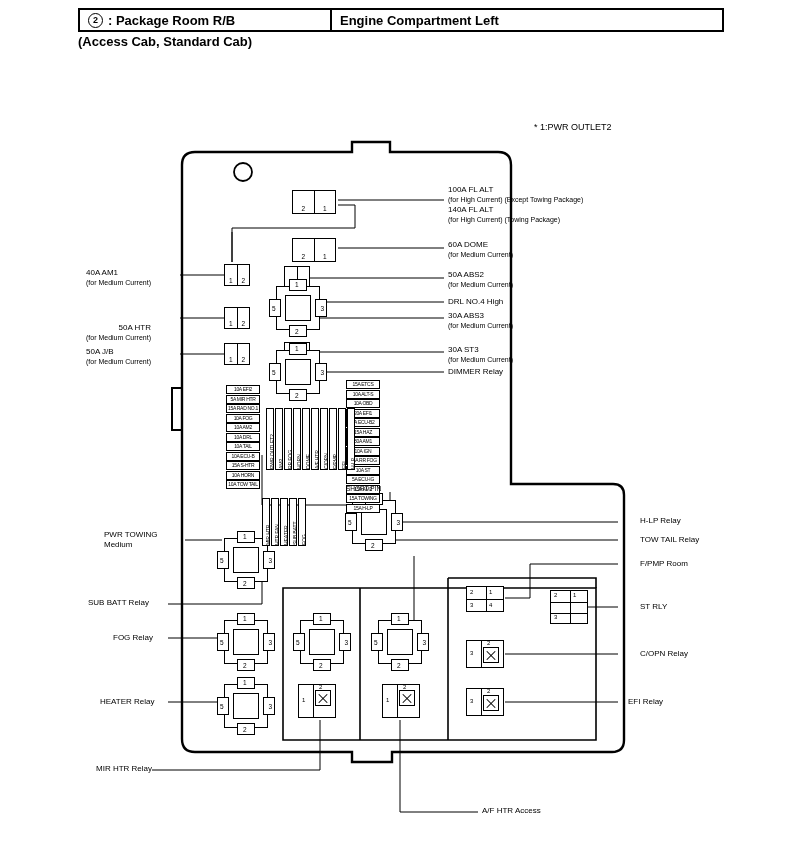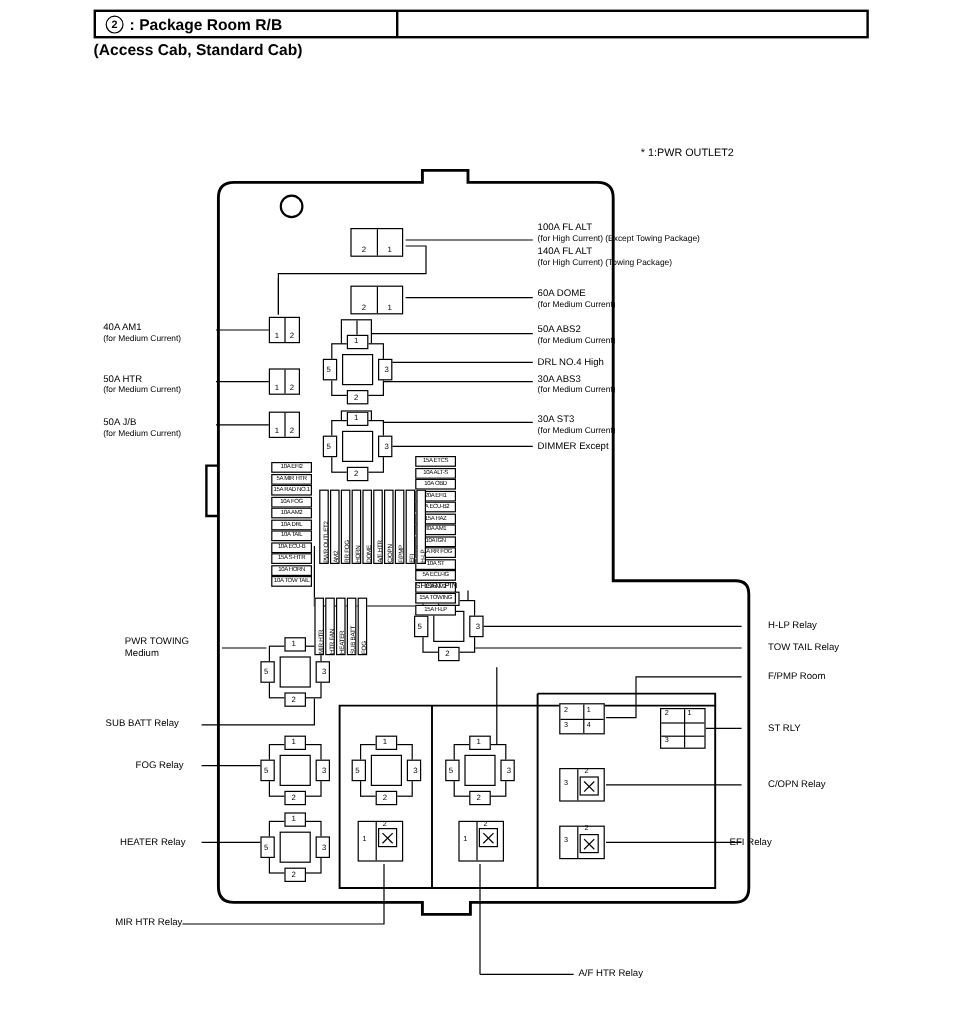--- a/index.html
+++ b/index.html
@@ -203,20 +203,21 @@
   }
 </style>
 </head>
 <body>
 
 <div class="header-table">
   <div class="header-cell-left">
     <span class="circ-num">2</span>
     <span>: Package Room R/B</span>
   </div>
+  <div class="header-cell-right">Engine Compartment Left</div>
 </div>
 <div class="subtitle">(Access Cab, Standard Cab)</div>
 <div class="note-top lbl" style="left:534px;top:122px;font-size:9px;">* 1:PWR OUTLET2</div>
 
 <svg class="overlay" viewBox="0 0 810 850">
 
   <path d="M182,180 L182,165 Q182,152 195,152 L352,152 L352,142 L390,142 L390,152 L498,152
            Q511,152 511,165 L511,484 L613,484 Q624,484 624,495 L624,740
            Q624,752 612,752 L392,752 L392,762 L352,762 L352,752 L195,752
            Q182,752 182,739 L182,180 Z" fill="none" stroke="#000" stroke-width="2.4"></path>
@@ -559,41 +560,41 @@
 </div>
 <div class="lbl" style="left:448px;top:297px;">DRL NO.4 High</div>
 <div class="lbl" style="left:448px;top:311px;">
   <div>30A ABS3</div>
   <div style="font-size:7px;">(for Medium Current)</div>
 </div>
 <div class="lbl" style="left:448px;top:345px;">
   <div>30A ST3</div>
   <div style="font-size:7px;">(for Medium Current)</div>
 </div>
-<div class="lbl" style="left:448px;top:367px;">DIMMER Except</div>
+<div class="lbl" style="left:448px;top:367px;">DIMMER Relay</div>
 <div class="lbl" style="left:640px;top:516px;">H-LP Relay</div>
 <div class="lbl" style="left:640px;top:535px;">TOW TAIL Relay</div>
 <div class="lbl" style="left:640px;top:559px;">F/PMP Room</div>
 <div class="lbl" style="left:640px;top:602px;">ST RLY</div>
 <div class="lbl" style="left:640px;top:649px;">C/OPN Relay</div>
-<div class="lbl" style="left:608px;top:697px;">EFI Relay</div>
+<div class="lbl" style="left:628px;top:697px;">EFI Relay</div>
 
 <div class="lbl" style="left:86px;top:268px;">
   <div>40A AM1</div>
   <div style="font-size:7px;">(for Medium Current)</div>
 </div>
-<div class="lbl" style="left:86px;top:311px;">
+<div class="lbl" style="left:86px;top:323px;text-align:right;">
   <div>50A HTR</div>
   <div style="font-size:7px;">(for Medium Current)</div>
 </div>
 <div class="lbl" style="left:86px;top:347px;">
   <div>50A J/B</div>
   <div style="font-size:7px;">(for Medium Current)</div>
 </div>
 <div class="lbl" style="left:104px;top:530px;">
   <div>PWR TOWING</div>
   <div>Medium</div>
 </div>
 <div class="lbl" style="left:88px;top:598px;">SUB BATT Relay</div>
 <div class="lbl" style="left:113px;top:633px;">FOG Relay</div>
 <div class="lbl" style="left:100px;top:697px;">HEATER Relay</div>
 <div class="lbl" style="left:96px;top:764px;">MIR HTR Relay</div>
-<div class="lbl" style="left:482px;top:806px;">A/F HTR Relay</div>
+<div class="lbl" style="left:482px;top:806px;">A/F HTR Access</div>
 
 </body></html>

